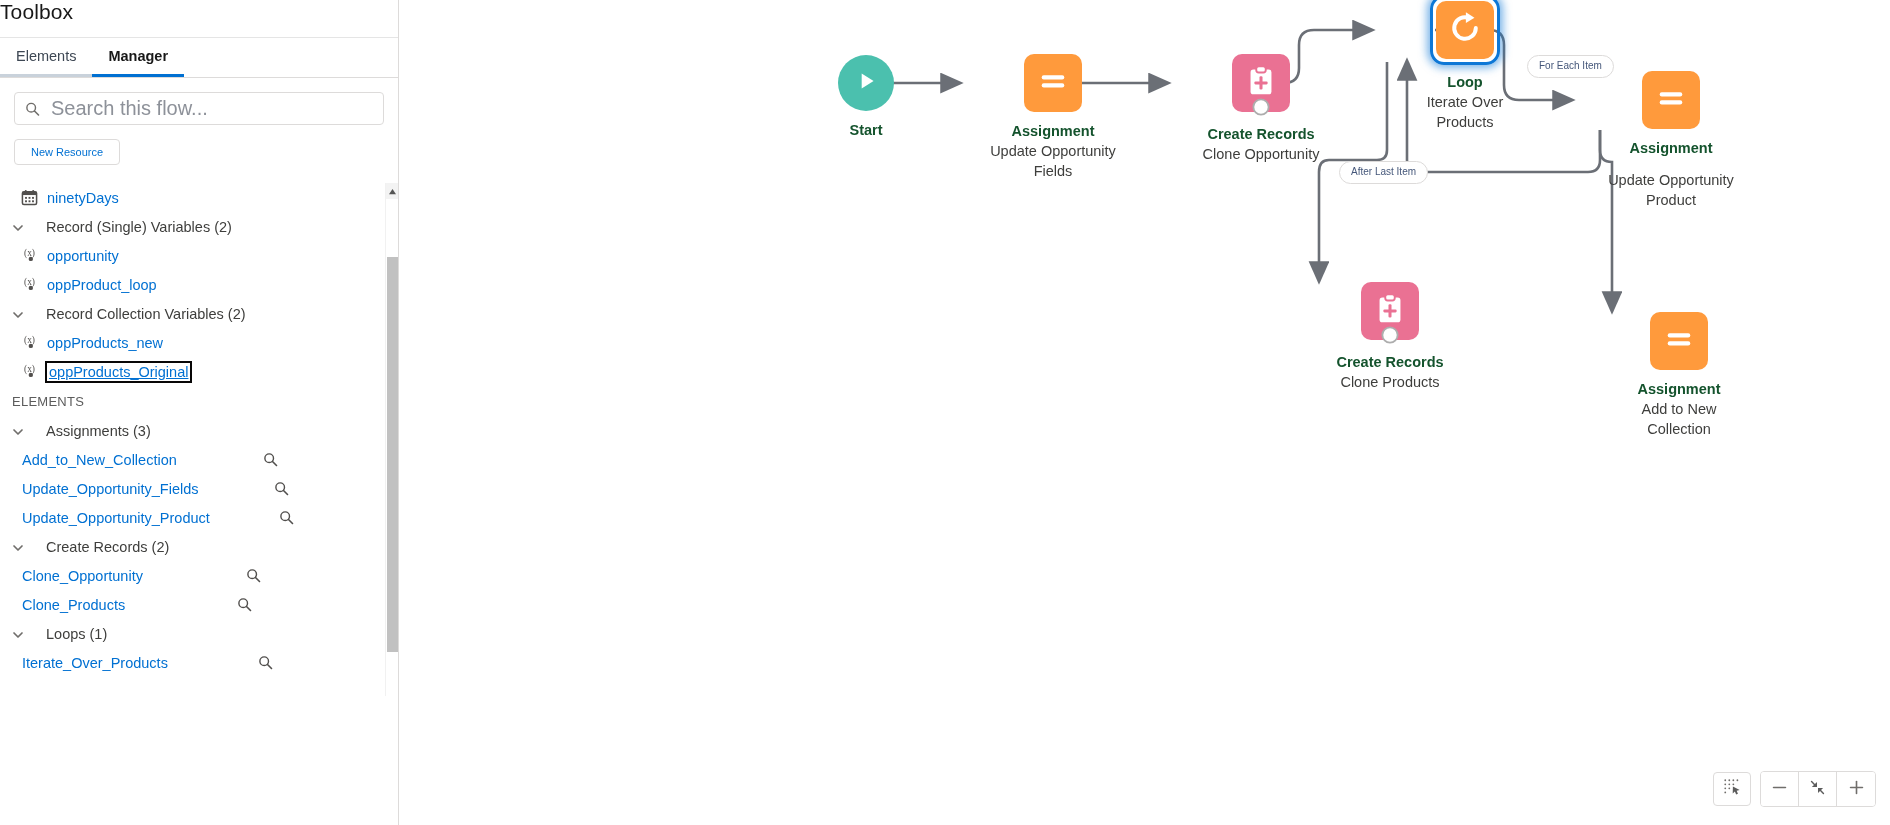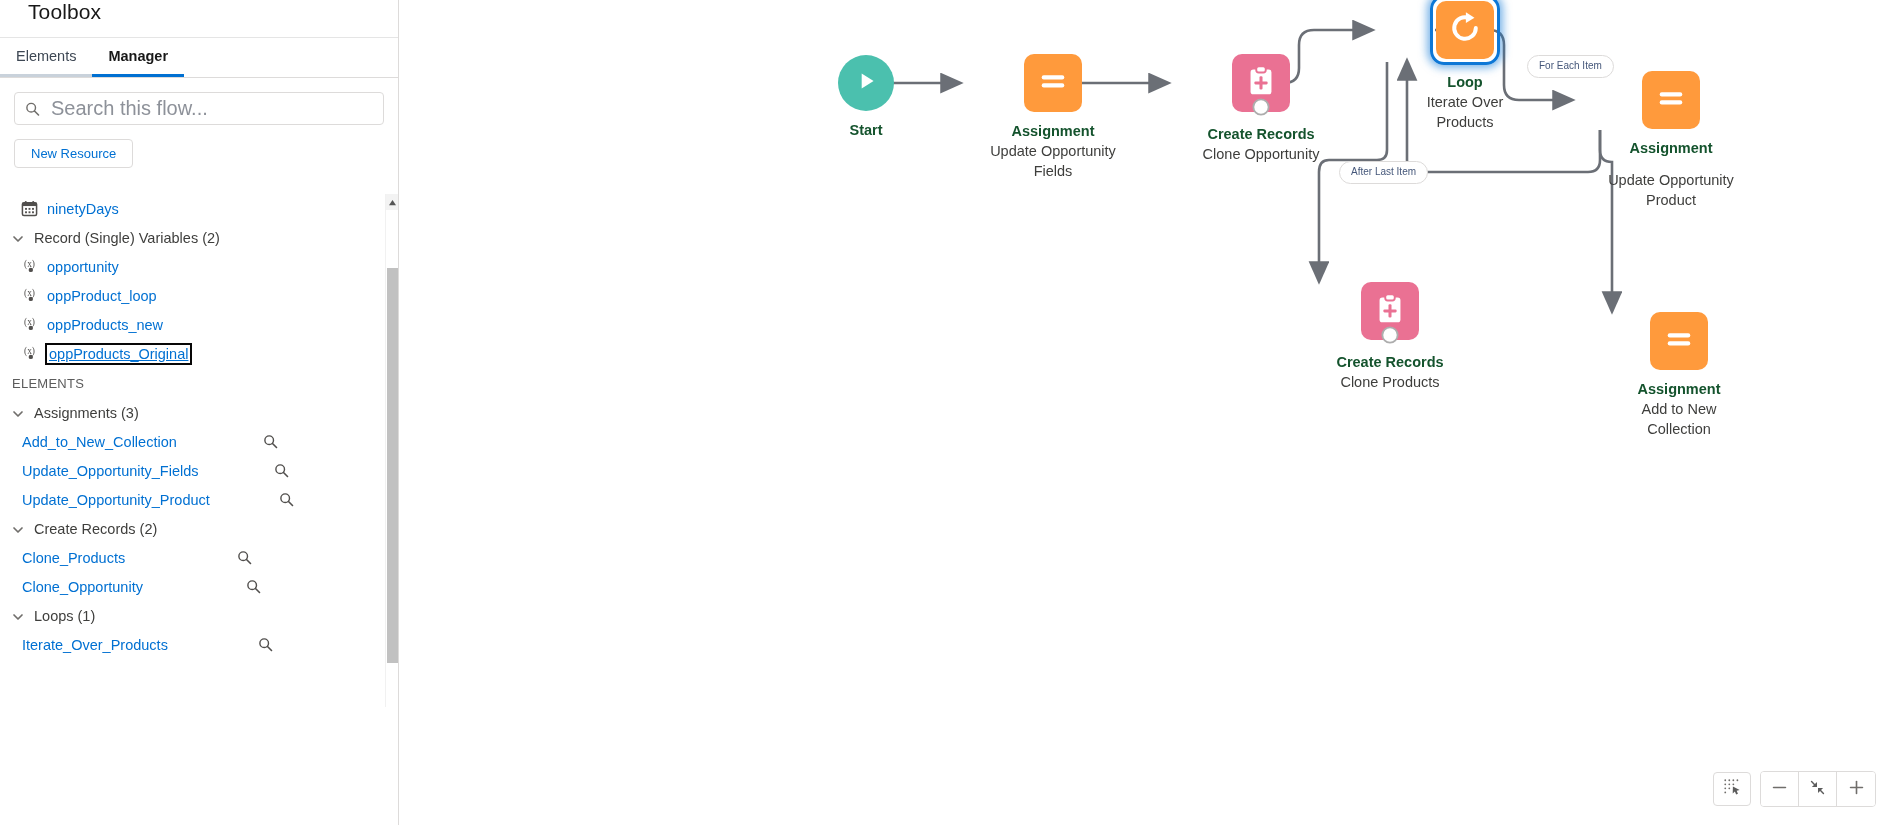--- a/index.html
+++ b/index.html
@@ -16,21 +16,21 @@
   
   .toolbox {
     position: relative;
     width: 399px; height: 825px;
     background: #fff;
     border-right: 1px solid #dddbda;
     flex: 0 0 399px;
   }
   .toolbox-header {
     height: 38px;
-    padding: 0 28px;
+    padding: 0 0;
     display: flex; align-items: flex-start;
     border-bottom: 1px solid #e5e5e5;
   }
   .toolbox-title {
     font-size: 21px; color: #181818; line-height: 1.1;
     font-weight: 400; letter-spacing: 0.1px;
   }
   .tabs {
     display: flex; height: 40px; align-items: stretch;
     border-bottom: 1px solid #dddbda;
@@ -61,26 +61,26 @@
     border: none; outline: none; width: 100%;
     font-size: 20px; color: #ef4444; background: transparent;
     font-family: "Liberation Sans", sans-serif;
   }
   .search-box input::placeholder { color: #8d9199; }
   .search-ico {
     position: absolute; left: 10px; top: 50%; transform: translateY(-50%);
     width: 15px; height: 15px;
   }
   .btn-new-resource {
-    margin: 14px 14px 16px 14px;
+    margin: 14px 14px 8px 14px;
     display: inline-block;
     padding: 6px 16px;
     border: 1px solid #dddbda; border-radius: 4px;
     background: #fff; color: #0070d2;
-    font-size: 13px; cursor: pointer;
+    font-size: 11px; cursor: pointer;
     font-family: "Liberation Sans", sans-serif;
   }
 
   .tree {
     position: relative;
     margin-top: 10px;
     height: 513px;
     overflow: hidden;
   }
   .row {
@@ -88,21 +88,21 @@
     display: flex; align-items: center;
     font-size: 14.5px;
     padding-right: 4px;
   }
   .row .chev-right {
     margin-left: auto;
     width: 12px; height: 12px;
     flex: 0 0 12px;
   }
   .row .magnify { width: 15px; height: 15px; margin-right: 18px; flex:0 0 15px; }
-  .grp { color: #3e3e3c; padding-left: 12px; }
+  .grp { color: #3e3e3c; padding-left: 12px; gap: 12px; }
   .grp .caret { width: 12px; height: 12px; margin-right: 10px; flex: 0 0 12px; }
   .grp-label { font-size: 14.5px; color: #3e3e3c; }
   .res { padding-left: 21px; }
   .res .res-ico { width: 17px; height: 17px; margin-right: 9px; flex: 0 0 17px; }
   .res a { color: #0070d2; text-decoration: none; font-size: 14.5px; cursor: pointer;}
   .elem { padding-left: 22px; }
   .elem a { color: #0070d2; text-decoration: none; font-size: 14.5px; cursor: pointer;}
   .section-head {
     height: 30px; display: flex; align-items: center;
     padding-left: 12px;
@@ -274,20 +274,28 @@
           </svg>
         </span>
         <a>oppProduct_loop</a>
         <span class="chev-right">
           <svg viewBox="0 0 12 12" width="12" height="12">
               <polyline points="4,2 8,6 4,10" fill="none" stroke="#706e6b" stroke-width="1.7" stroke-linecap="round" stroke-linejoin="round"></polyline>
             </svg>
         </span>
       </div>
 
+      <div class="row grp">
+        <span class="caret">
+          <svg viewBox="0 0 12 12" width="12" height="12">
+              <polyline points="2,4 6,8 10,4" fill="none" stroke="#706e6b" stroke-width="1.7" stroke-linecap="round" stroke-linejoin="round"></polyline>
+            </svg>
+        </span>
+        <span class="grp-label">Record Collection Variables (2)</span>
+      </div>
 
       <div class="row res">
         <span class="res-ico">
           <svg viewBox="0 0 18 18" width="17" height="17">
             <text x="9" y="9.5" font-size="10" fill="#514f4d" text-anchor="middle" font-family="Liberation Serif, serif">(x)</text>
             <circle cx="10.4" cy="12.6" r="2.3" fill="#514f4d"></circle>
           </svg>
         </span>
         <a>oppProducts_new</a>
         <span class="chev-right">
@@ -371,36 +379,36 @@
       <div class="row grp">
         <span class="caret">
           <svg viewBox="0 0 12 12" width="12" height="12">
               <polyline points="2,4 6,8 10,4" fill="none" stroke="#706e6b" stroke-width="1.7" stroke-linecap="round" stroke-linejoin="round"></polyline>
             </svg>
         </span>
         <span class="grp-label">Create Records (2)</span>
       </div>
 
       <div class="row elem">
-        <a>Clone_Products</a>
+        <a>Clone_Opportunity</a>
         <span class="magnify" style="margin-left:auto">
           <svg viewBox="0 0 16 16" width="15" height="15">
               <circle cx="6.6" cy="6.6" r="4.6" fill="none" stroke="#514f4d" stroke-width="1.5"></circle>
               <line x1="10.1" y1="10.1" x2="14.4" y2="14.4" stroke="#514f4d" stroke-width="1.7" stroke-linecap="round"></line>
             </svg>
         </span>
         <span class="chev-right">
           <svg viewBox="0 0 12 12" width="12" height="12">
               <polyline points="4,2 8,6 4,10" fill="none" stroke="#706e6b" stroke-width="1.7" stroke-linecap="round" stroke-linejoin="round"></polyline>
             </svg>
         </span>
       </div>
 
       <div class="row elem">
-        <a>Clone_Opportunity</a>
+        <a>Clone_Products</a>
         <span class="magnify" style="margin-left:auto">
           <svg viewBox="0 0 16 16" width="15" height="15">
               <circle cx="6.6" cy="6.6" r="4.6" fill="none" stroke="#514f4d" stroke-width="1.5"></circle>
               <line x1="10.1" y1="10.1" x2="14.4" y2="14.4" stroke="#514f4d" stroke-width="1.7" stroke-linecap="round"></line>
             </svg>
         </span>
         <span class="chev-right">
           <svg viewBox="0 0 12 12" width="12" height="12">
               <polyline points="4,2 8,6 4,10" fill="none" stroke="#706e6b" stroke-width="1.7" stroke-linecap="round" stroke-linejoin="round"></polyline>
             </svg>

